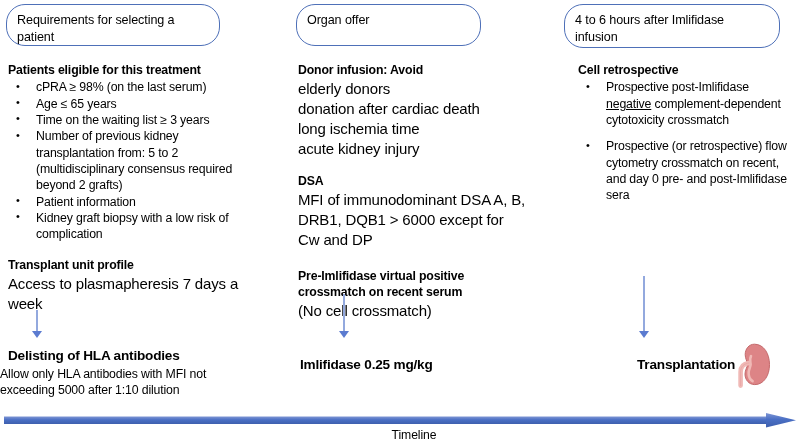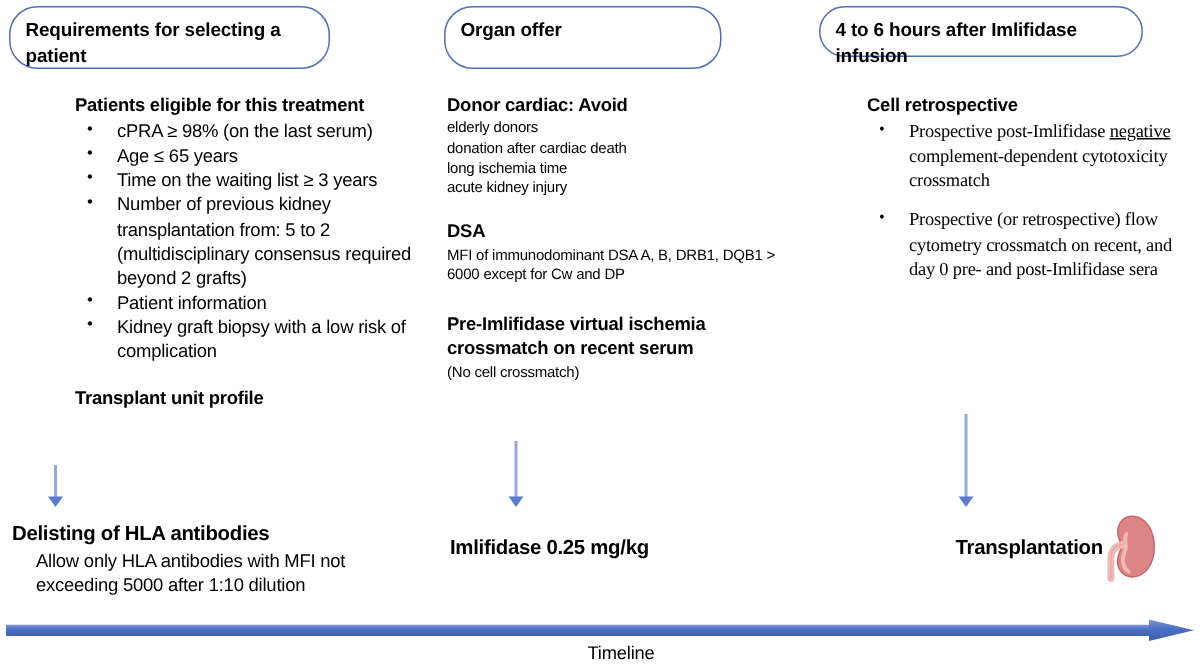--- a/index.html
+++ b/index.html
@@ -23,47 +23,47 @@
   }
 
   
   .hdr-box {
     position: absolute;
     box-sizing: border-box;
     border: 1.4px solid #4e70b8;
     border-radius: 19px;
     background: #ffffff;
     padding: 7px 10px 6px 10px;
-    font-weight: bold;
+    font-weight: normal;
     font-size: 12.6px;
     line-height: 1.38;
     letter-spacing: -0.1px;
   }
   #hdr-1 { left: 6px;   top: 4px;  width: 214px; height: 42px; }
   #hdr-2 { left: 296px; top: 4px;  width: 185px; height: 42px; }
-  #hdr-3 { left: 546px; top: 4px;  width: 216px; height: 34px; }
+  #hdr-3 { left: 564px; top: 4px;  width: 216px; height: 44px; }
 
   
   .col {
     position: absolute;
     top: 62px;
   }
-  #col-1 { left: 8px;   width: 236px; margin-left: 42px; }
+  #col-1 { left: 8px;   width: 236px; }
   #col-2 { left: 298px; width: 228px; }
   #col-3 { left: 578px; width: 218px; }
 
   .sec-title {
     font-weight: bold;
     font-size: 12.3px;
     line-height: 1.32;
     letter-spacing: -0.15px;
     margin: 0 0 1px 0;
   }
   .sec-body {
-    font-size: 10px;
+    font-size: 15px;
     line-height: 1.33;
     letter-spacing: -0.15px;
     margin: 0;
   }
   .gap-md { height: 14px; }
   .gap-lg { height: 18px; }
 
   ul.bullets {
     list-style: none;
     margin: 0;
@@ -77,21 +77,21 @@
     letter-spacing: -0.15px;
     margin-bottom: 0px;
   }
   ul.bullets > li::before {
     content: "\2022";
     position: absolute;
     left: 8px;
     top: -0.5px;
     font-size: 11px;
   }
-  ul.bullets.spaced > li { margin-bottom: 10px; font-family: Liberation Serif, serif; }
+  ul.bullets.spaced > li { margin-bottom: 10px; }
 
   u.neg { text-decoration: underline; text-underline-offset: 1px; }
 
   
   .down-arrow {
     position: absolute;
     width: 14px;
   }
   .down-arrow .shaft {
     position: absolute;
@@ -128,21 +128,21 @@
     letter-spacing: -0.2px;
     white-space: nowrap;
   }
   .outcome-sub {
     position: absolute;
     font-size: 12.3px;
     line-height: 1.33;
     letter-spacing: -0.15px;
   }
   #outcome-1 { left: 8px;   top: 348px; text-align: right; }
-  #outcome-1-sub { left: 24px; top: 366px; width: 240px; }
+  #outcome-1-sub { left: 0; top: 366px; width: 240px; }
   #outcome-2 { left: 300px; top: 357px; text-align: center; }
   #outcome-3 { left: 637px; top: 357px; text-align: right; }
 
   
   #kidney-icon {
     position: absolute;
     left: 727px;
     top: 341px;
     width: 46px;
     height: 48px;
@@ -182,37 +182,38 @@
     <ul class="bullets">
       <li>cPRA ≥ 98% (on the last serum)</li>
       <li>Age ≤ 65 years</li>
       <li>Time on the waiting list ≥ 3 years</li>
       <li>Number of previous kidney transplantation from: 5 to 2 (multidisciplinary consensus required beyond 2 grafts)</li>
       <li>Patient information</li>
       <li>Kidney graft biopsy with a low risk of complication</li>
     </ul>
     <div class="gap-md"></div>
     <div class="sec-title">Transplant unit profile</div>
+    <div class="sec-body">Access to plasmapheresis 7 days a week</div>
   </div>
 
   <div class="col" id="col-2">
-    <div class="sec-title">Donor cardiac: Avoid</div>
+    <div class="sec-title">Donor infusion: Avoid</div>
     <div class="sec-body" style="white-space: pre-line;">elderly donors
 donation after cardiac death
 long ischemia time
 acute kidney injury</div>
 
     <div class="gap-md"></div>
 
     <div class="sec-title">DSA</div>
     <div class="sec-body">MFI of immunodominant DSA A, B, DRB1, DQB1 &gt; 6000 except for Cw and DP</div>
 
     <div class="gap-lg"></div>
 
-    <div class="sec-title">Pre-Imlifidase virtual ischemia crossmatch on recent serum</div>
+    <div class="sec-title">Pre-Imlifidase virtual positive crossmatch on recent serum</div>
     <div class="sec-body">(No cell crossmatch)</div>
   </div>
 
   <div class="col" id="col-3">
     <div class="sec-title">Cell retrospective</div>
     <ul class="bullets spaced">
       <li><span>Prospective post-Imlifidase <u class="neg">negative</u> complement-dependent cytotoxicity crossmatch</span></li>
       <li>Prospective (or retrospective) flow cytometry crossmatch on recent, and day 0 pre- and post-Imlifidase sera</li>
     </ul>
   </div>

